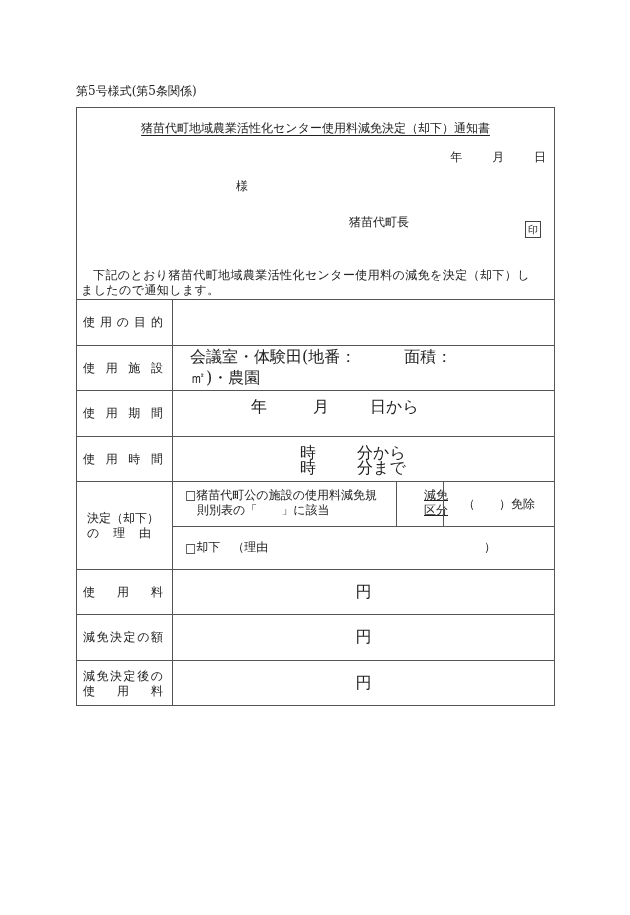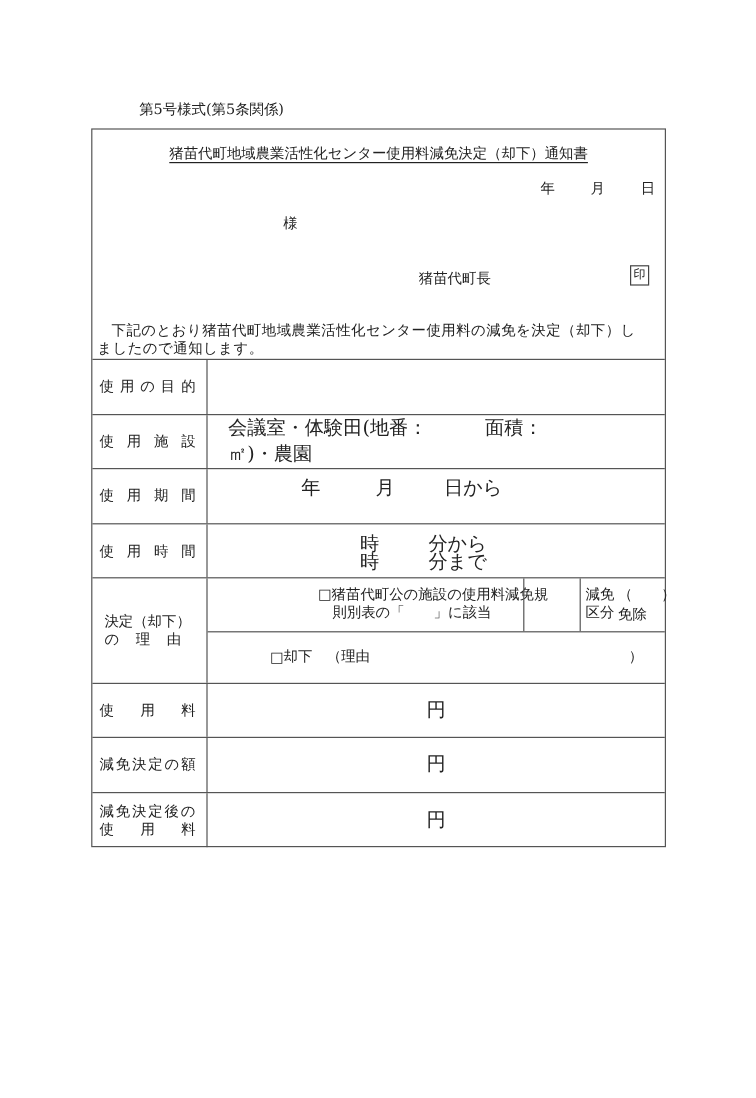--- a/index.html
+++ b/index.html
@@ -1,36 +1,36 @@
 <!DOCTYPE html>
 <html><head>
   <meta charset="utf-8">
   <style>
     html, body { margin: 0; padding: 0; background: #ffffff; }
     body {
       width: 630px; height: 915px; position: relative; overflow: hidden;
       font-family: "DejaVu Serif", "Liberation Serif", serif;
       color: #222; font-size: 11.5px;
     }
-    .abs { position: absolute; margin-left: 40px; }
+    .abs { position: absolute; }
     .form-ref { left: 76px; top: 83px; font-size: 12px; }
     .frame {
       position: absolute; left: 76px; top: 107px; width: 479px; height: 599px;
       border: 1px solid #555; box-sizing: border-box;
     }
     .title {
       position: absolute; left: 0; right: 0; top: 12px; text-align: center;
       font-size: 12px;
     }
     .title span { text-decoration: underline; text-underline-offset: 3px; }
     .date { position: absolute; top: 41px; right: 8px; font-size: 12px; }
     .date span { display: inline-block; margin-left: 26px; }
     .date span:first-child { margin-left: 0; }
     .recipient { position: absolute; left: 159px; top: 70px; font-size: 12px; }
-    .issuer { position: absolute; left: 272px; top: 116px; font-size: 12px; }
+    .issuer { position: absolute; left: 272px; top: 106px; font-size: 12px; }
     .seal {
       position: absolute; left: 448px; top: 113px; width: 14px; height: 15px;
       border: 1px solid #444; font-size: 10px; line-height: 15px; text-align: center;
     }
     .intro {
       position: absolute; left: 4px; right: 16px; top: 160px; font-size: 12px;
       line-height: 15px; text-indent: 12px; letter-spacing: 0.4px;
     }
     .grid { position: absolute; left: 0; right: 0; top: 191px; }
     .row {
@@ -149,21 +149,21 @@
           </div>
         </div>
       </div>
 
       <div class="abs" style="left:96px; right:0; top:0; height:44px;">
         <div class="abs small" style="left:12px; top:6px;">
           <div><span>□</span><span>猪苗代町公の施設の使用料減免規</span></div>
           <div style="padding-left:12px;">則別表の「　　」に該当</div>
         </div>
         <div class="vline" style="left:223px;"></div>
-        <div class="abs small" style="left:224px; width:46px; top:6px; text-align:center;">
+        <div class="abs small" style="left:240px; width:46px; top:6px; text-align:center;text-decoration:underline;">
           <div>減免</div>
           <div>区分</div>
         </div>
         <div class="vline" style="left:270px;"></div>
         <div class="abs" style="left:271px; right:0; top:0; bottom:0; display:flex; align-items:center; justify-content:center; font-size:12px;">（　　）免除</div>
       </div>
       <div class="inner-split" style="top:44px;"></div>
 
       <div class="abs" style="left:96px; right:0; top:44px; bottom:0; display:flex; align-items:center; font-size:12px;">
         <span style="padding-left:12px;">□</span>

